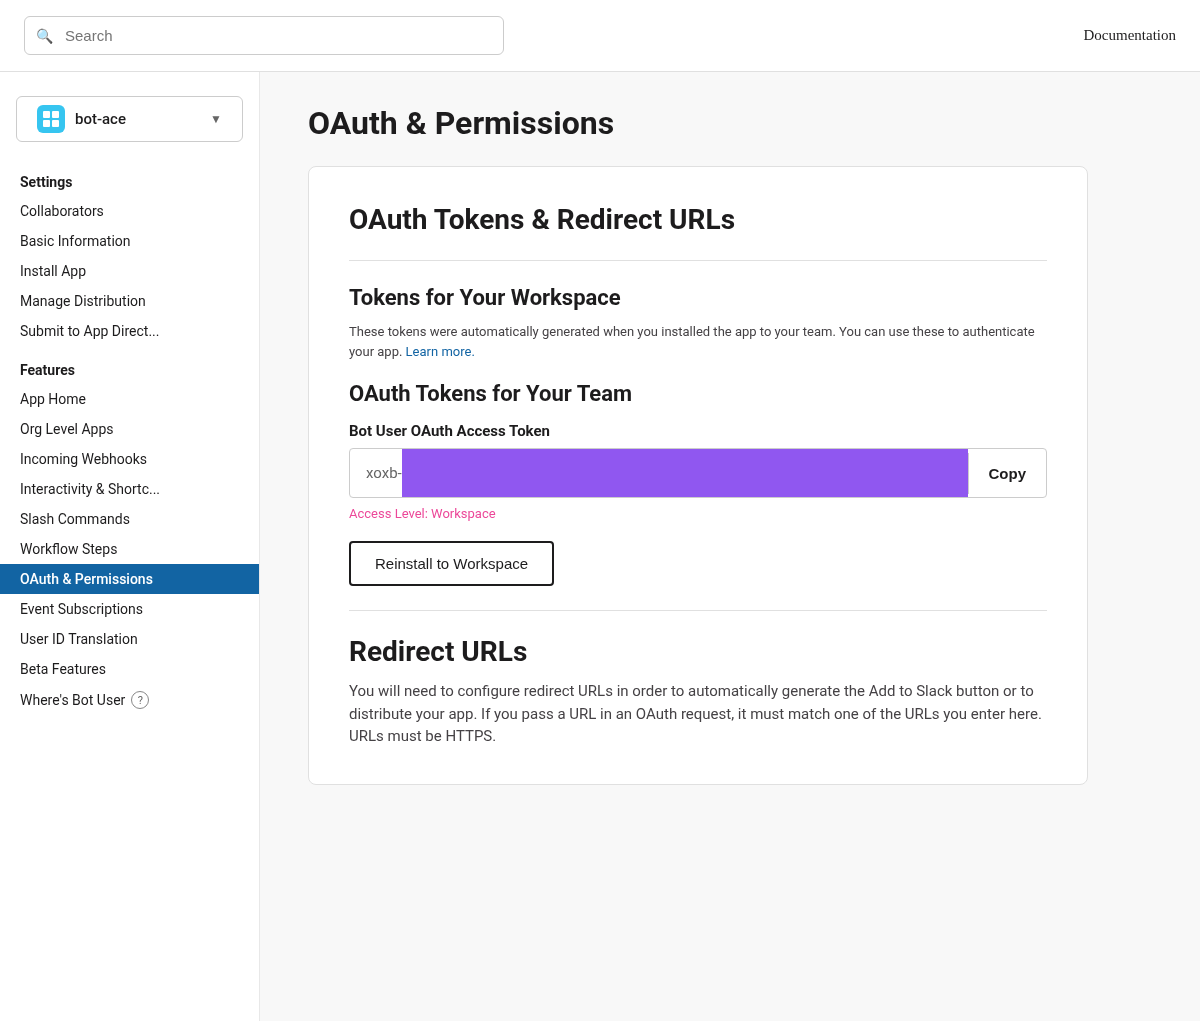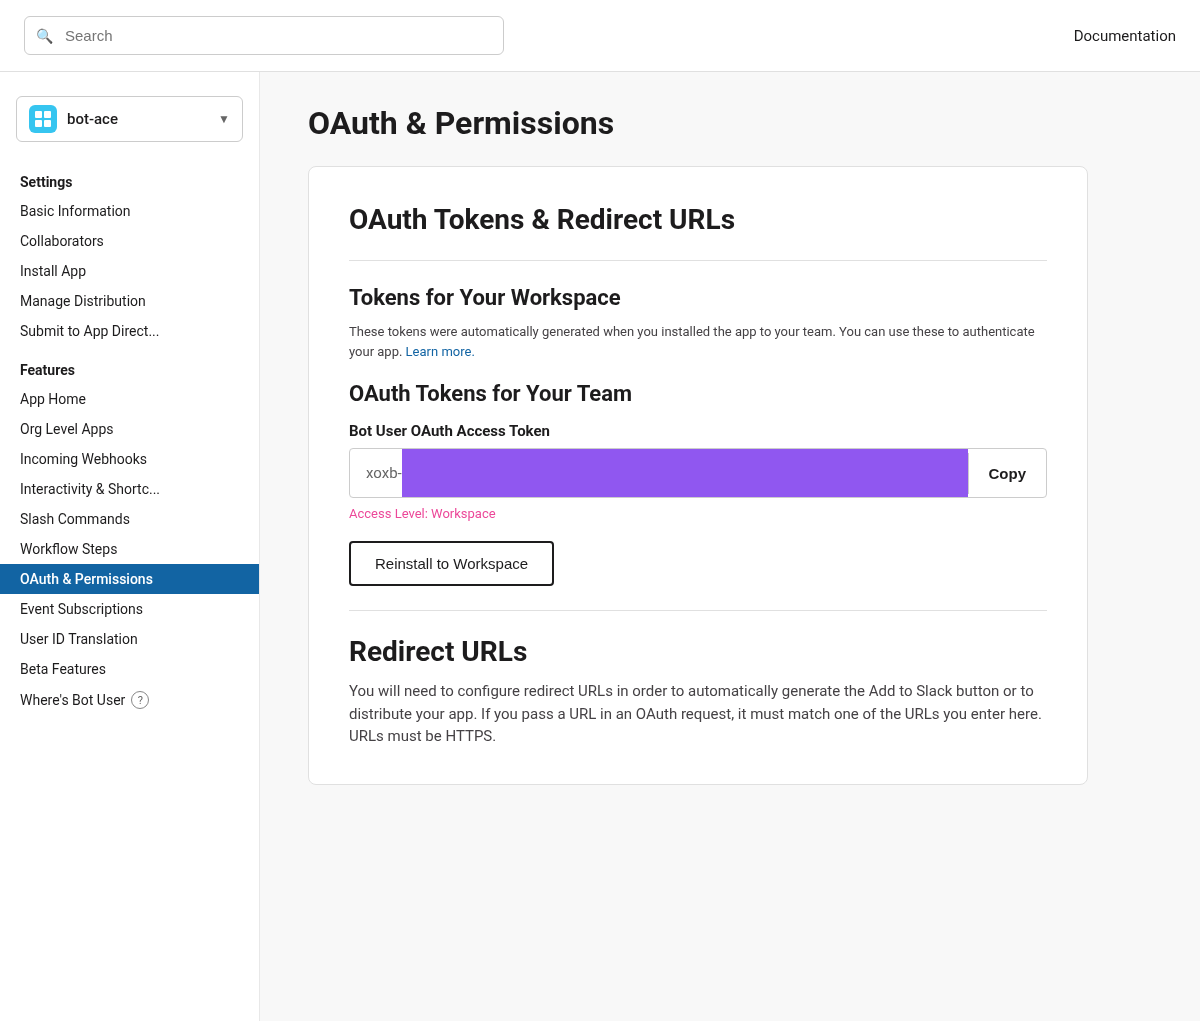--- a/index.html
+++ b/index.html
@@ -53,20 +53,21 @@
       top: 50%;
       transform: translateY(-50%);
       color: #999;
       font-size: 14px;
     }
     .header-nav {
       margin-left: auto;
       font-size: 15px;
       color: #1d1c1d;
       cursor: pointer;
+      font-family: Liberation Serif, serif;
     }
 
     
     .layout {
       display: flex;
       min-height: calc(100vh - 72px);
     }
 
     
     .sidebar {
@@ -74,21 +75,21 @@
       min-width: 260px;
       background: #fff;
       border-right: 1px solid #e8e8e8;
       padding: 24px 0 24px 0;
     }
     .app-selector {
       display: flex;
       align-items: center;
       gap: 10px;
       margin: 0 16px 24px 16px;
-      padding: 8px 12px;
+      padding: 8px 20px;
       border: 1.5px solid #ccc;
       border-radius: 6px;
       cursor: pointer;
       background: #fff;
     }
     .app-icon {
       width: 28px;
       height: 28px;
       background: #36c5f0;
       border-radius: 6px;
@@ -281,22 +282,22 @@
           <rect x="11" y="2" width="7" height="7" rx="1" fill="#fff"></rect>
           <rect x="2" y="11" width="7" height="7" rx="1" fill="#fff"></rect>
           <rect x="11" y="11" width="7" height="7" rx="1" fill="#fff"></rect>
         </svg>
       </div>
       <span class="app-name">bot-ace</span>
       <span class="dropdown-arrow">▼</span>
     </div>
 
     <div class="sidebar-section-title">Settings</div>
+    <a class="sidebar-item">Collaborators</a>
     <a class="sidebar-item">Basic Information</a>
-    <a class="sidebar-item">Collaborators</a>
     <a class="sidebar-item">Install App</a>
     <a class="sidebar-item">Manage Distribution</a>
     <a class="sidebar-item">Submit to App Direct...</a>
 
     <div class="sidebar-section-title">Features</div>
     <a class="sidebar-item">App Home</a>
     <a class="sidebar-item">Org Level Apps</a>
     <a class="sidebar-item">Incoming Webhooks</a>
     <a class="sidebar-item">Interactivity &amp; Shortc...</a>
     <a class="sidebar-item">Slash Commands</a>

